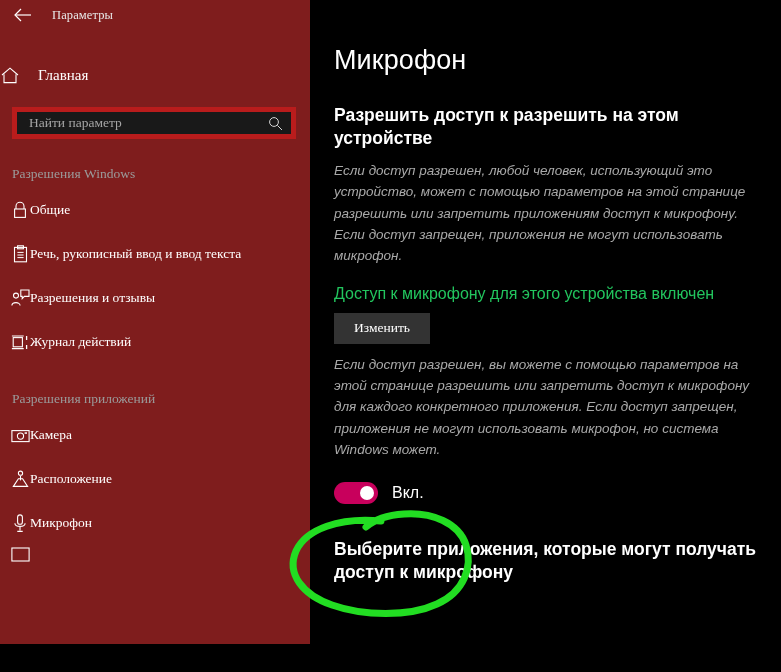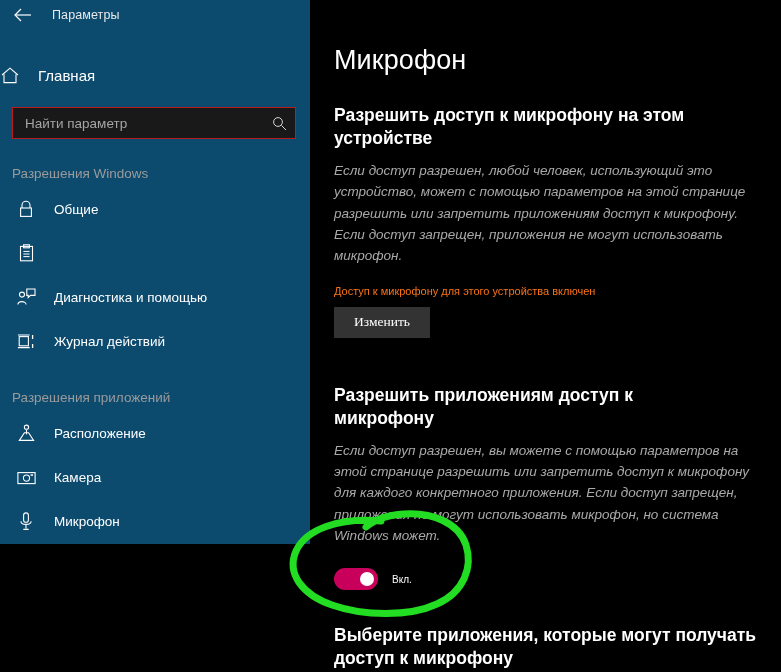--- a/index.html
+++ b/index.html
@@ -18,24 +18,25 @@
     width: 781px;
     height: 672px;
     display: flex;
     background: #000000;
   }
 
   
   .sidebar {
     position: relative;
     width: 310px;
-    height: 544px;
-    background: #0c4a6e;
+    height: 644px;
+    background: #7f1d1d;
     flex: 0 0 310px;
     overflow: hidden;
+    font-family: Liberation Serif, serif;
   }
 
   .titlebar {
     height: 30px;
     display: flex;
     align-items: center;
     padding-left: 12px;
     gap: 18px;
   }
   .back-btn {
@@ -58,21 +59,21 @@
     margin-top: 25px;
     gap: 18px;
     cursor: pointer;
   }
   .home-row .ico { width: 20px; height: 20px; display:flex; align-items:center; justify-content:center; color:#ffffff; }
   .home-label { font-size: 15px; color: #ffffff; }
 
   .search-wrap {
     margin: 12px 14px 0 12px;
     height: 32px;
-    border: 1px solid #b91c1c;
+    border: 5px solid #b91c1c;
     background: #191919;
     display: flex;
     align-items: center;
     padding: 0 8px 0 12px;
   }
   .search-input {
     flex: 1;
     background: transparent;
     border: 0;
     outline: none;
@@ -93,22 +94,21 @@
   .group-label {
     font-size: 13.5px;
     color: #9b9b9b;
     padding: 27px 0 0 12px;
   }
 
   .nav-item {
     display: flex;
     align-items: center;
     height: 44px;
-    padding-left: 16px;
-    gap: 18px;
+    padding-left: 10px;
     cursor: pointer;
   }
   .nav-item .ico {
     width: 20px; height: 20px;
     display: flex; align-items: center; justify-content: center;
     color: #ffffff;
     flex: 0 0 20px;
   }
   .nav-item .lbl {
     font-size: 13.5px;
@@ -149,22 +149,22 @@
   .para {
     font-size: 13.5px;
     color: #a9a9a9;
     line-height: 1.58;
     margin-top: 10px;
     max-width: 418px;
     font-style: italic;
   }
 
   .status-line {
-    font-size: 11px;
-    color: #f97316;
+    font-size: 16px;
+    color: #22c55e;
     margin-top: 18px;
   }
 
   .btn {
     margin-top: 10px;
     background: #333333;
     color: #ffffff;
     border: 0;
     font-family: Liberation Serif, serif;
     font-size: 13.5px;
@@ -193,21 +193,21 @@
   .switch .knob {
     position: absolute;
     top: 4px;
     left: 26px;
     width: 14px;
     height: 14px;
     border-radius: 50%;
     background: #ffffff;
   }
   .toggle-label {
-    font-size: 10px;
+    font-size: 16px;
     color: #ffffff;
   }
 
   .h2.third {
     margin-top: 34px;
     max-width: 430px;
   }
 
   
   .annotation {
@@ -270,72 +270,73 @@
       </div>
 
       <div class="nav-item">
         <span class="ico">
           <svg width="15" height="18" viewBox="0 0 15 18" fill="none" aria-hidden="true">
             <rect x="1.5" y="2.4" width="12" height="14.4" stroke="currentColor" stroke-width="1.1" fill="none"></rect>
             <rect x="4.6" y="0.8" width="5.8" height="3" stroke="currentColor" stroke-width="1.1" fill="none"></rect>
             <path d="M4.4 7.4 H10.6 M4.4 10 H10.6 M4.4 12.6 H10.6" stroke="currentColor" stroke-width="1"></path>
           </svg>
         </span>
+        <span class="lbl">Речь, рукописный ввод и ввод текста</span>
       </div>
 
       <div class="nav-item">
         <span class="ico">
           <svg width="19" height="18" viewBox="0 0 19 18" fill="none" aria-hidden="true">
             <circle cx="5" cy="6.6" r="2.5" stroke="currentColor" stroke-width="1.1" fill="none"></circle>
             <path d="M0.9 16.6 C0.9 12.6 9.1 12.6 9.1 16.6" stroke="currentColor" stroke-width="1.1" fill="none"></path>
             <path d="M9.8 1 H18 V7.4 H13.4 L11.2 9.6 V7.4 H9.8 Z" stroke="currentColor" stroke-width="1.1" fill="none"></path>
           </svg>
         </span>
-        <span class="lbl">Диагностика и помощью</span>
+        <span class="lbl">Разрешения и отзывы</span>
       </div>
 
       <div class="nav-item">
         <span class="ico">
           <svg width="19" height="17" viewBox="0 0 19 17" fill="none" aria-hidden="true">
             <rect x="2.2" y="3.6" width="9.2" height="9.2" stroke="currentColor" stroke-width="1.1" fill="none"></rect>
             <path d="M0.9 2 H12.7 M0.9 14.6 H12.7" stroke="currentColor" stroke-width="1.1"></path>
             <path d="M15.6 2 V6 M15.6 8.4 V8.6 M15.6 11 V15" stroke="currentColor" stroke-width="1.3"></path>
           </svg>
         </span>
         <span class="lbl">Журнал действий</span>
       </div>
     </div>
 
     <div class="group-label">Разрешения приложений</div>
     <div class="nav-group">
 
       <div class="nav-item">
         <span class="ico">
+          <svg width="19" height="15" viewBox="0 0 19 15" fill="none" aria-hidden="true">
+            <rect x="0.9" y="2.6" width="17.2" height="11" stroke="currentColor" stroke-width="1.1" fill="none"></rect>
+            <circle cx="9.5" cy="8.1" r="3.1" stroke="currentColor" stroke-width="1.1" fill="none"></circle>
+            <rect x="13.6" y="4.3" width="2.4" height="1.5" fill="currentColor"></rect>
+          </svg>
+        </span>
+        <span class="lbl">Камера</span>
+      </div>
+
+      <div class="nav-item">
+        <span class="ico">
           <svg width="17" height="18" viewBox="0 0 17 18" fill="none" aria-hidden="true">
             <circle cx="8.5" cy="3.2" r="2.1" stroke="currentColor" stroke-width="1.1" fill="none"></circle>
             <path d="M8.5 6 V10.4" stroke="currentColor" stroke-width="1.1"></path>
             <path d="M1.4 16.4 L6.4 8.8 H10.6 L15.6 16.4 Z" stroke="currentColor" stroke-width="1.1" fill="none"></path>
           </svg>
         </span>
         <span class="lbl">Расположение</span>
       </div>
 
       <div class="nav-item">
         <span class="ico">
-          <svg width="19" height="15" viewBox="0 0 19 15" fill="none" aria-hidden="true">
-            <rect x="0.9" y="2.6" width="17.2" height="11" stroke="currentColor" stroke-width="1.1" fill="none"></rect>
-            <circle cx="9.5" cy="8.1" r="3.1" stroke="currentColor" stroke-width="1.1" fill="none"></circle>
-            <rect x="13.6" y="4.3" width="2.4" height="1.5" fill="currentColor"></rect>
-          </svg>
-        </span>
-        <span class="lbl">Камера</span>
-      </div>
-
-      <div class="nav-item">
-        <span class="ico">
           <svg width="14" height="19" viewBox="0 0 14 19" fill="none" aria-hidden="true">
             <rect x="4.6" y="0.9" width="4.8" height="9.4" rx="2.4" stroke="currentColor" stroke-width="1.1" fill="none"></rect>
             <path d="M1.9 9.2 C1.9 13.4 12.1 13.4 12.1 9.2" stroke="currentColor" stroke-width="1.1" fill="none"></path>
             <path d="M7 13.1 V16.6 M4.3 17.4 H9.7" stroke="currentColor" stroke-width="1.1"></path>
           </svg>
         </span>
         <span class="lbl">Микрофон</span>
       </div>
 
       <div class="nav-item partial">
@@ -346,27 +347,26 @@
         </span>
         <span class="lbl"></span>
       </div>
     </div>
   </aside>
 
   <main class="main">
 
     <h1 class="page-title">Микрофон</h1>
 
-    <h2 class="h2">Разрешить доступ к микрофону на этом устройстве</h2>
+    <h2 class="h2">Разрешить доступ к разрешить на этом устройстве</h2>
     <p class="para">Если доступ разрешен, любой человек, использующий это устройство, может с помощью параметров на этой странице разрешить или запретить приложениям доступ к микрофону. Если доступ запрещен, приложения не могут использовать микрофон.</p>
 
     <div class="status-line">Доступ к микрофону для этого устройства включен</div>
     <button class="btn">Изменить</button>
 
-    <h2 class="h2 second">Разрешить приложениям доступ к микрофону</h2>
     <p class="para">Если доступ разрешен, вы можете с помощью параметров на этой странице разрешить или запретить доступ к микрофону для каждого конкретного приложения. Если доступ запрещен, приложения не могут использовать микрофон, но система Windows может.</p>
 
     <div class="toggle-row">
       <div class="switch">
         <span class="knob"></span>
       </div>
       <span class="toggle-label">Вкл.</span>
     </div>
 
     <h2 class="h2 third">Выберите приложения, которые могут получать доступ к микрофону</h2>

